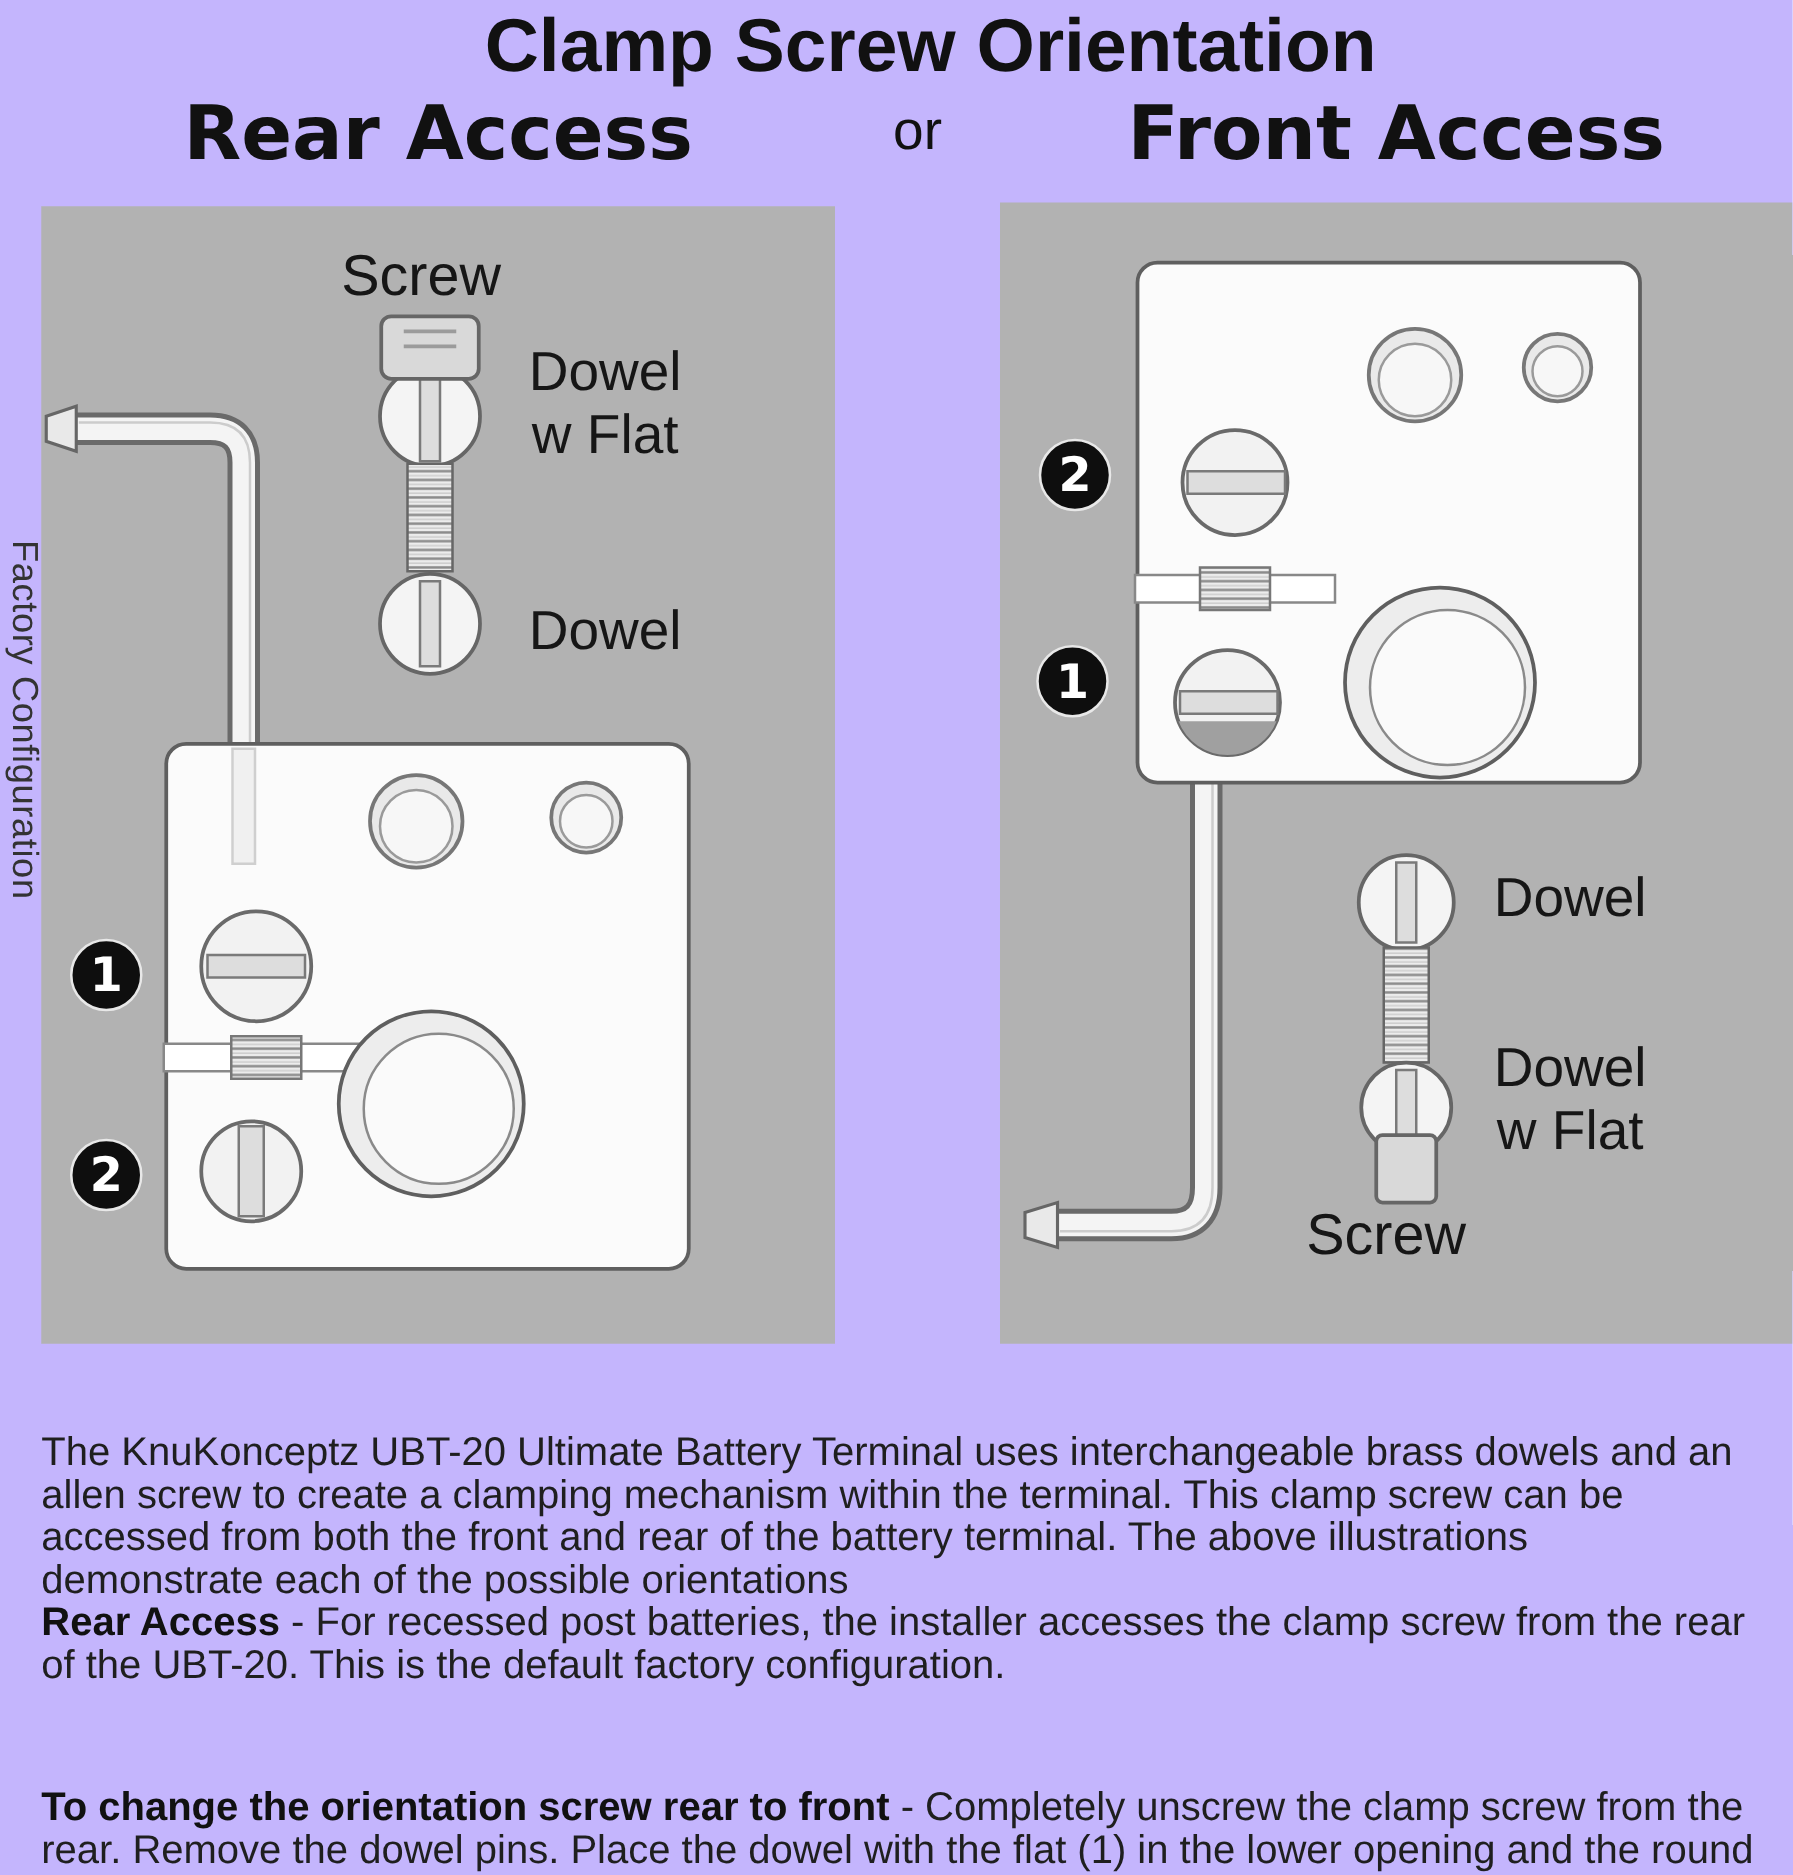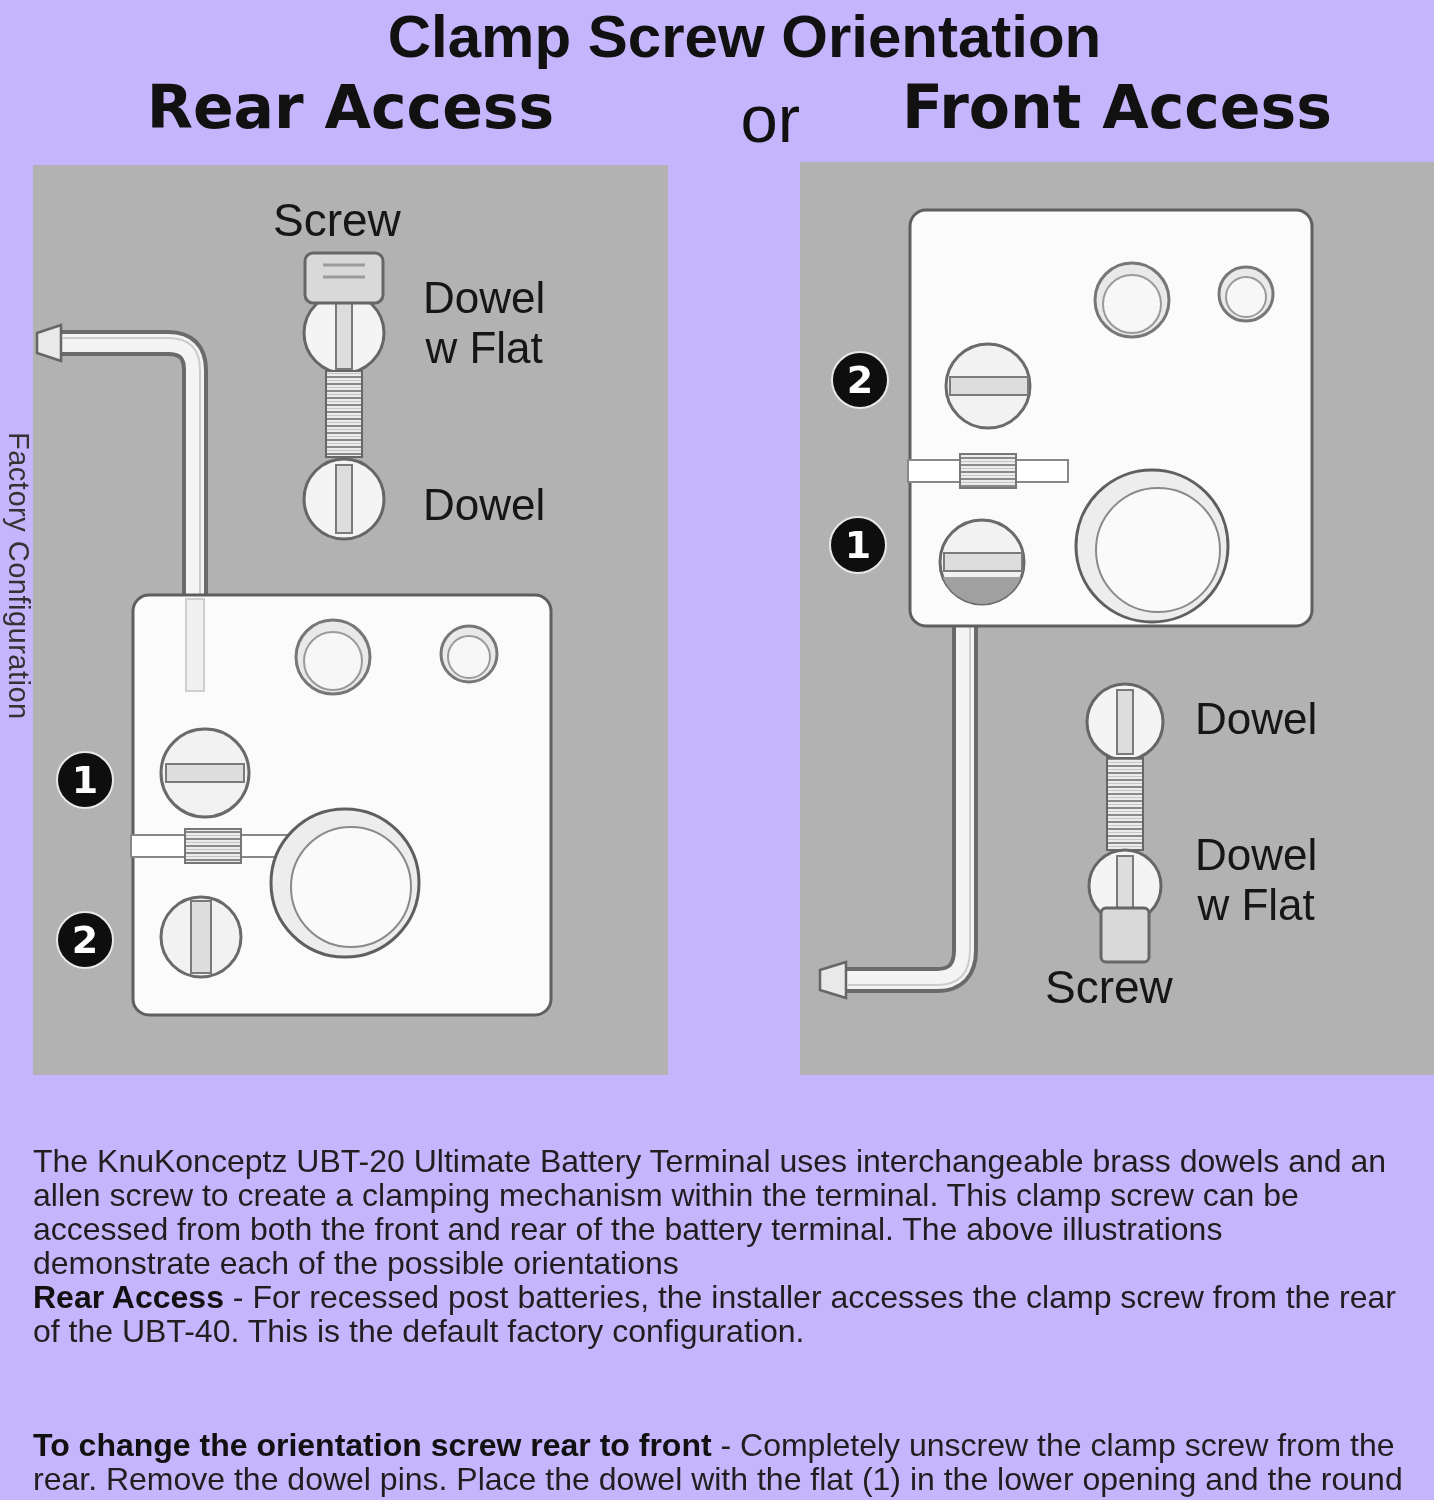--- a/index.html
+++ b/index.html
@@ -4,22 +4,22 @@
 <style>
   html,body{margin:0;padding:0;background:#ffffff;}
   #page{position:relative;width:1434px;height:1500px;background:#c4b5fd;overflow:hidden;
         font-family:"Liberation Sans",sans-serif;color:#1a1a1a;padding-left:34px;}
 
   
   .title{position:absolute;top:2px;left:0;width:1434px;text-align:center;text-indent:55px;
          font-size:60px;font-weight:600;letter-spacing:0px;color:#111;}
   .sub-left{position:absolute;top:72px;left:33px;width:635px;text-align:center;
             font-family:"DejaVu Sans",sans-serif;font-weight:bold;font-size:60px;color:#111;}
-  .sub-or{position:absolute;top:80px;left:668px;width:132px;text-align:right;
-          font-size:67px;font-weight:400;color:#111;}
+  .sub-or{position:absolute;top:80px;left:668px;width:132px;text-align:center;
+          font-size:44px;font-weight:400;color:#111;}
   .sub-right{position:absolute;top:72px;left:800px;width:634px;text-align:center;
              font-family:"DejaVu Sans",sans-serif;font-weight:bold;font-size:60px;color:#111;}
 
   
   .side-label{position:absolute;left:1px;top:432px;height:360px;width:34px;
               writing-mode:vertical-rl;text-orientation:mixed;
               font-size:29px;color:#333;letter-spacing:0.5px;}
 
   
   .panel{position:absolute;background:#b2b2b2;}
@@ -171,21 +171,21 @@
 
     <div class="badge" style="left:31px;top:189px;">2</div>
     <div class="badge" style="left:29px;top:354px;">1</div>
   </div>
 
   <p class="para" style="top:1112px;">
     <span>The KnuKonceptz UBT-20 Ultimate Battery Terminal uses interchangeable brass dowels and an allen screw to create a clamping mechanism within the terminal. This clamp screw can be accessed from both the front and rear of the battery terminal. The above illustrations demonstrate each of the possible orientations</span>
   </p>
 
   <p class="para" style="top:1248px;">
-    <strong>Rear Access</strong><span> - For recessed post batteries, the installer accesses the clamp screw from the rear of the UBT-40. This is the default factory configuration.</span>
+    <strong>Rear Access</strong><span> - For recessed post batteries, the installer accesses the clamp screw from the rear of the UBT-20. This is the default factory configuration.</span>
   </p>
 
 
   <p class="para" style="top:1396px;">
     <strong>To change the orientation screw rear to front</strong><span> - Completely unscrew the clamp screw from the rear. Remove the dowel pins. Place the dowel with the flat (1) in the lower opening and the round dowel (2) in the upper opening. Use the guides on top of the dowels to align the internal bore and thread the allen screw from the front UBT-20 opening.</span>
   </p>
 
 </div>
 
 </body></html>

